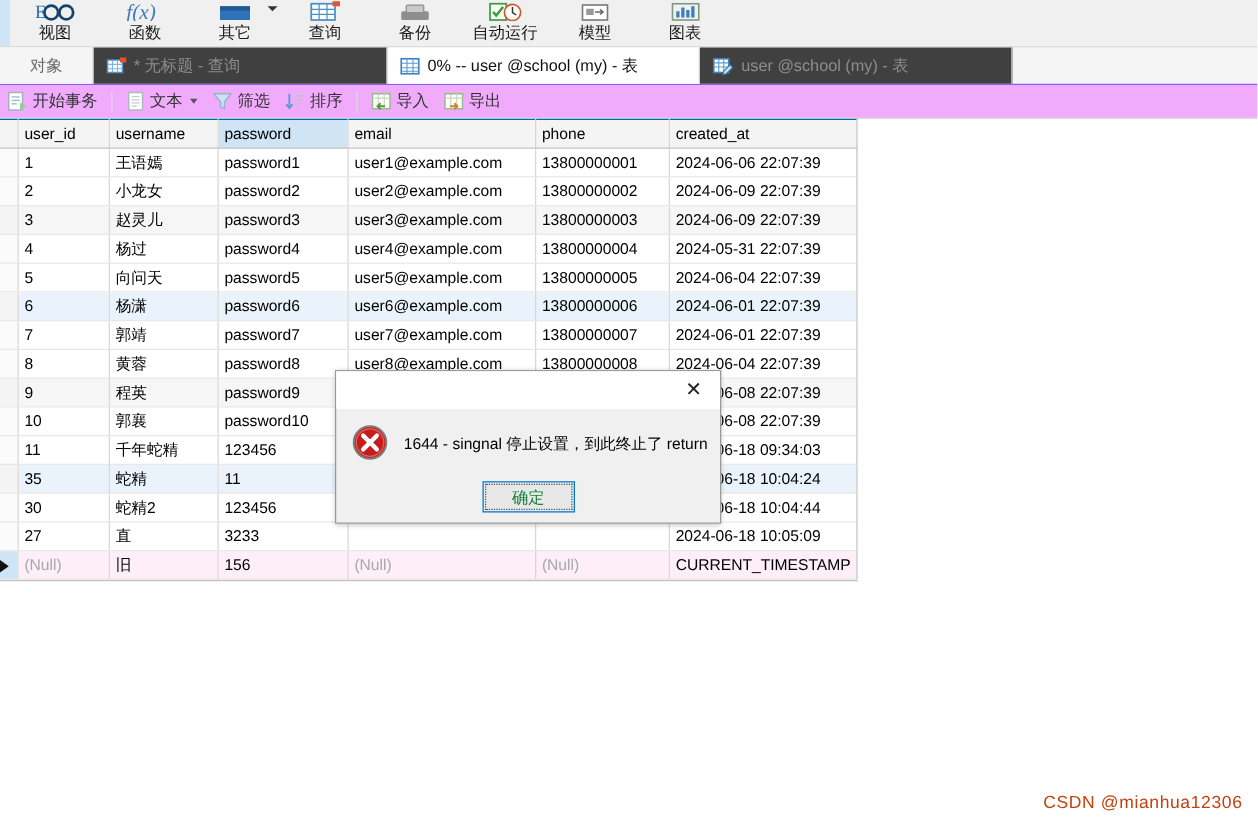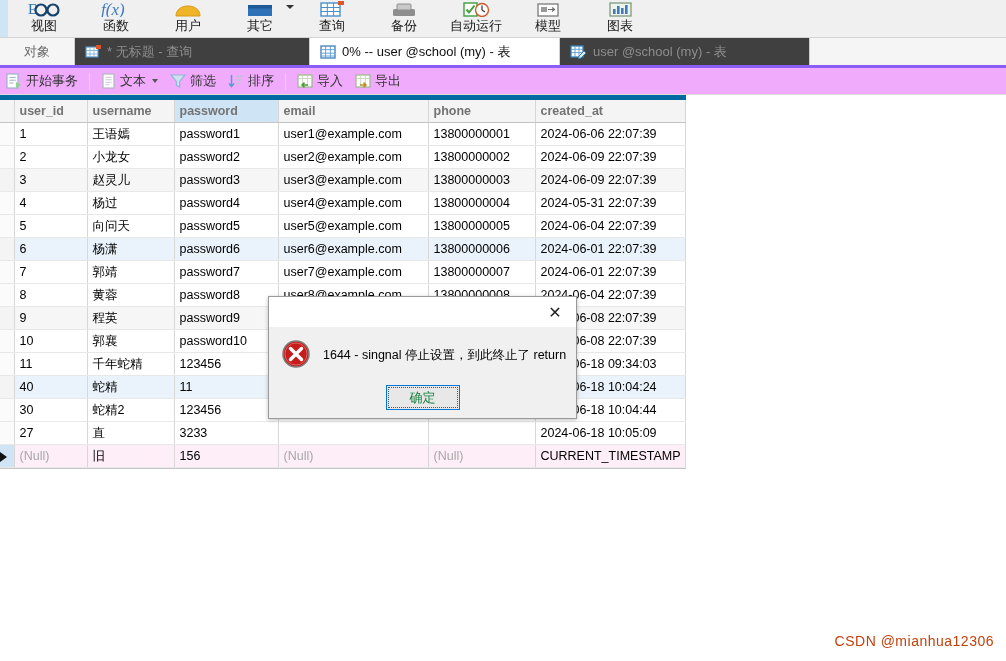--- a/index.html
+++ b/index.html
@@ -69,21 +69,21 @@
     border-right: 4px solid transparent;
     border-top: 4px solid #333;
   }
 
   
   #tabbar {
     position: absolute;
     left: 0; top: 38px;
     width: 1006px; height: 30px;
     background: #f5f5f5;
-    border-bottom: 3px solid #8b5cf6;
+    border-bottom: 1px solid #8b5cf6;
     display: flex;
     align-items: stretch;
     box-sizing: border-box;
   }
   .tab {
     display: flex;
     align-items: center;
     gap: 5px;
     padding: 0 10px;
     font-size: 13px;
@@ -171,25 +171,24 @@
     overflow: hidden;
     white-space: nowrap;
     box-sizing: border-box;
     font-weight: normal;
     text-align: left;
     vertical-align: middle;
   }
   table.grid thead th {
     background: #f4f4f4;
     border-bottom: 1px solid #c4c4c4;
-    border-top: 5px solid #0369a1;
+    border-top: 1px solid #0369a1;
     height: 22px;
     font-size: 12.5px;
-    color: #737373;
-    font-weight: bold;
+    color: #000000;
   }
   th.sel-col { background: #cfe5f5 !important; }
   .gutter {
     width: 14px;
     min-width: 14px;
     background: #f4f4f4;
     border-right: 1px solid #c9c9c9;
     padding: 0 !important;
     text-align: center;
   }
@@ -309,29 +308,20 @@
         </div>
         <div class="ribbon-label">视图</div>
       </div>
       <div class="ribbon-item">
         <div class="ribbon-icon">
           <svg width="34" height="16" viewBox="0 0 34 16">
             <text x="2" y="14" font-family="Liberation Serif,serif" font-style="italic" font-size="17" fill="#3f7bbf">f(x)</text>
           </svg>
         </div>
         <div class="ribbon-label">函数</div>
-      </div>
-      <div class="ribbon-item">
-        <div class="ribbon-icon">
-          <svg width="30" height="16" viewBox="0 0 30 16">
-            <path d="M3 15 C3 8 9 5 15 5 C21 5 27 8 27 15 Z" fill="#f0b429"></path>
-            <path d="M3 15 C3 8 9 5 15 5 C21 5 27 8 27 15 Z" fill="none" stroke="#d79b18" stroke-width="1"></path>
-          </svg>
-        </div>
-        <div class="ribbon-label">用户</div>
       </div>
       <div class="ribbon-item">
         <div class="ribbon-icon">
           <svg width="30" height="16" viewBox="0 0 30 16">
             <rect x="3" y="4" width="24" height="11" fill="#2f72b8"></rect>
             <rect x="3" y="4" width="24" height="3.5" fill="#1f5a98"></rect>
           </svg>
         </div>
         <div class="ribbon-label">其它</div>
         <span class="ribbon-caret"></span>
@@ -607,21 +597,21 @@
           <td class="gutter"></td>
           <td class="num">11</td>
           <td>千年蛇精</td>
           <td>123456</td>
           <td></td>
           <td></td>
           <td>2024-06-18 09:34:03</td>
         </tr>
         <tr class="hl">
           <td class="gutter"></td>
-          <td class="num">40</td>
+          <td class="num">35</td>
           <td>蛇精</td>
           <td>11</td>
           <td></td>
           <td></td>
           <td>2024-06-18 10:04:24</td>
         </tr>
         <tr>
           <td class="gutter"></td>
           <td class="num">30</td>
           <td>蛇精2</td>

